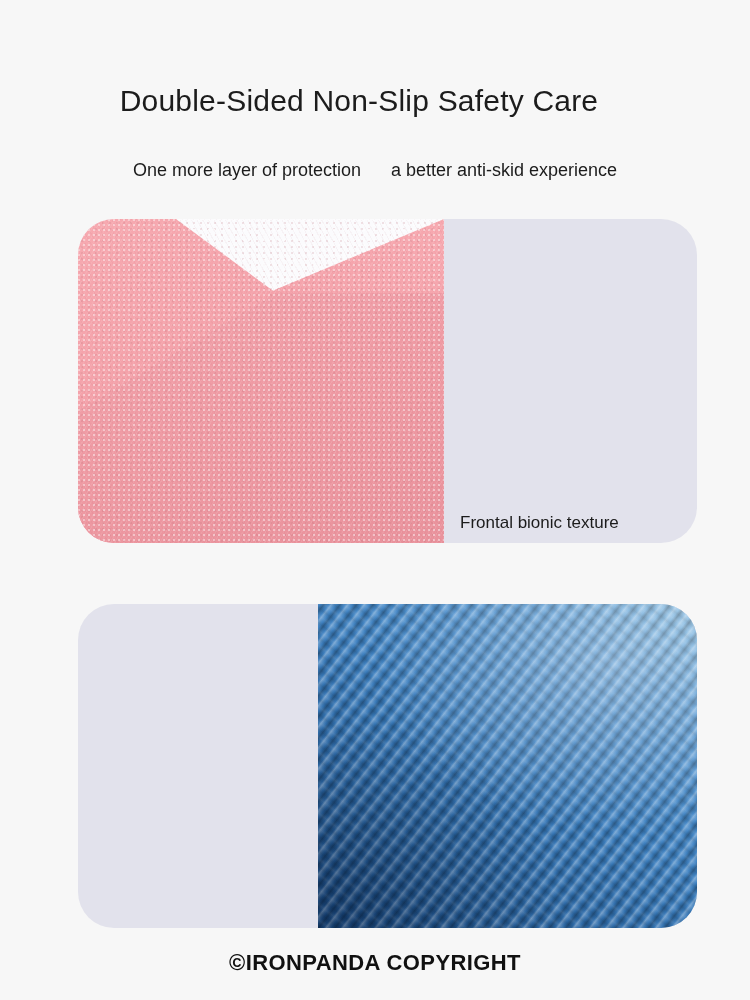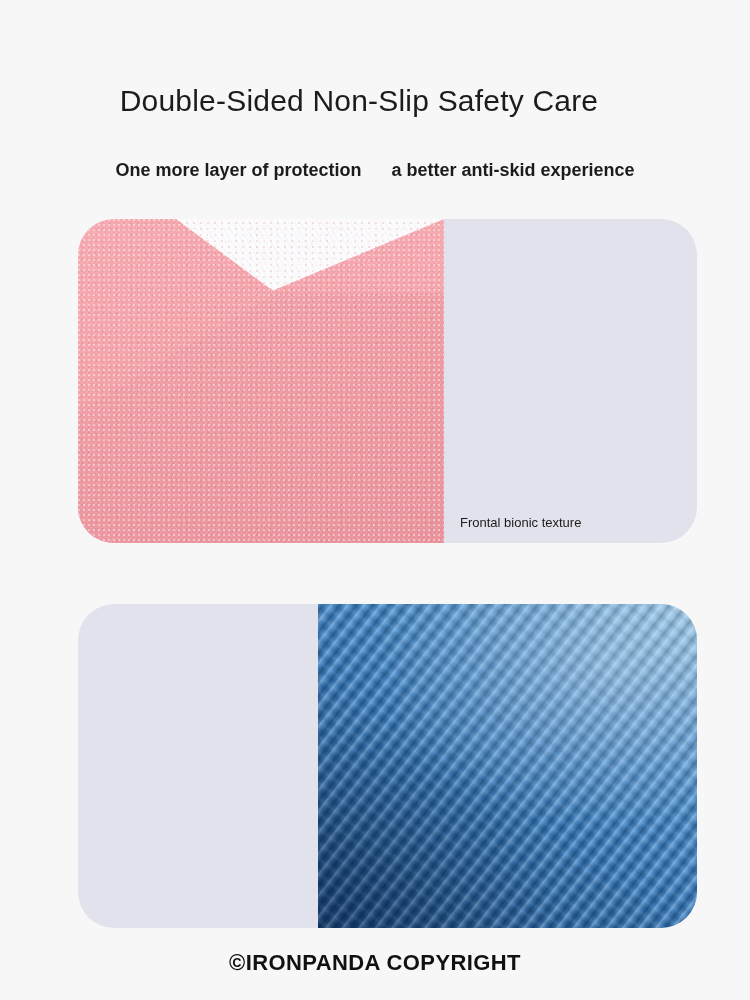--- a/index.html
+++ b/index.html
@@ -35,21 +35,21 @@
     color: #1c1c1c;
     white-space: nowrap;
   }
   .subtitle {
     position: absolute;
     top: 142px;
     left: 0;
     width: 750px;
     text-align: center;
     font-size: 18px;
-    font-weight: 700;
+    font-weight: 400;
     color: #1c1c1c;
     white-space: pre;
   }
 
   
   .panel {
     position: absolute;
     overflow: hidden;
     border-radius: 36px;
     background: #e2e2ec;
@@ -213,21 +213,21 @@
       radial-gradient(ellipse 340px 240px at 78% 18%,
         rgba(255,255,255,0.30) 0%, rgba(255,255,255,0) 70%),
       radial-gradient(ellipse 300px 260px at 8% 92%,
         rgba(0,20,50,0.28) 0%, rgba(0,20,50,0) 70%);
   }
 
   
   .caption {
     position: absolute;
     color: #1c1c1c;
-    font-size: 13px;
+    font-size: 17px;
     line-height: 24px;
     white-space: pre;
   }
   #caption-front {
     left: 382px;
     top: 244px;
   }
   .caption-line {
     display: block;
   }

